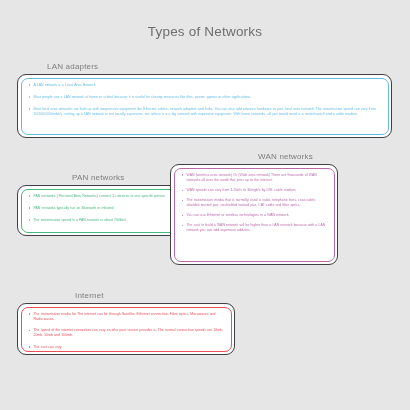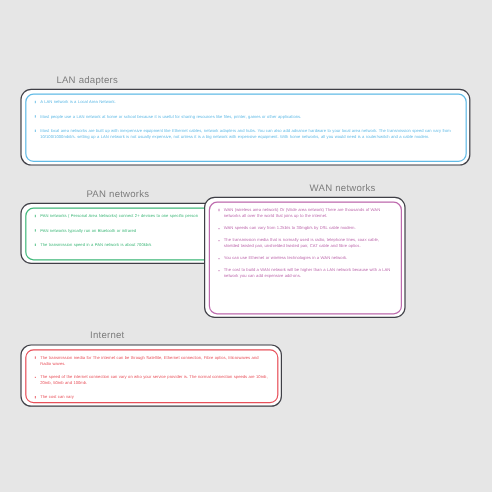--- a/index.html
+++ b/index.html
@@ -112,21 +112,21 @@
   #sec-lan ul.bullets li { margin-bottom: 7px; }
 
   
   #sec-pan {
     left: 17px;
     top: 157px;
     width: 165px;
   }
   #sec-pan .outer-box { height: 51px; }
   #sec-pan .inner-box { color: #43b97c; }
-  #sec-pan .section-heading { padding-left: 55px; }
+  #sec-pan .section-heading { padding-left: 55px; margin-top: 16px; }
   #sec-pan ul.bullets li { margin-bottom: 7px; }
 
   
   #sec-wan {
     left: 170px;
     top: 152px;
     width: 168px;
   }
   #sec-wan .outer-box { height: 101px; }
   #sec-wan .inner-box { color: #bd6aad; }
@@ -134,31 +134,32 @@
   #sec-wan ul.bullets li { margin-bottom: 5.2px; }
 
   
   #sec-internet {
     left: 17px;
     top: 275px;
     width: 218px;
   }
   #sec-internet .outer-box { height: 52px; }
   #sec-internet .inner-box { color: #e8505a; }
-  #sec-internet .section-heading { padding-left: 58px; }
+  #sec-internet .section-heading { padding-left: 58px; margin-top: 16px; }
   #sec-internet ul.bullets li { margin-bottom: 6.5px; }
 
   
   .inner-box { overflow: hidden; }
 </style>
 </head>
 <body>
 
 <div id="canvas">
 
+  <div class="page-title">Types of Networks</div>
 
   <div class="section" id="sec-lan">
     <div class="section-heading">LAN adapters</div>
     <div class="outer-box">
       <div class="inner-box">
         <ul class="bullets">
           <li>A LAN network is a Local Area Network.</li>
           <li>Most people use a LAN network at home or school because it is useful for sharing resources like files, printer, games or other applications.</li>
           <li>Most local area networks are built up with inexpensive equipment like Ethernet cables, network adapters and hubs. You can also add advance hardware to your local area network. The transmission speed can vary from 10/100/1000mbit/s. setting up a LAN network is not usually expensive, not unless it is a big network with expensive equipment. With home networks, all you would need is a router/switch and a cable modem.</li>
         </ul>

